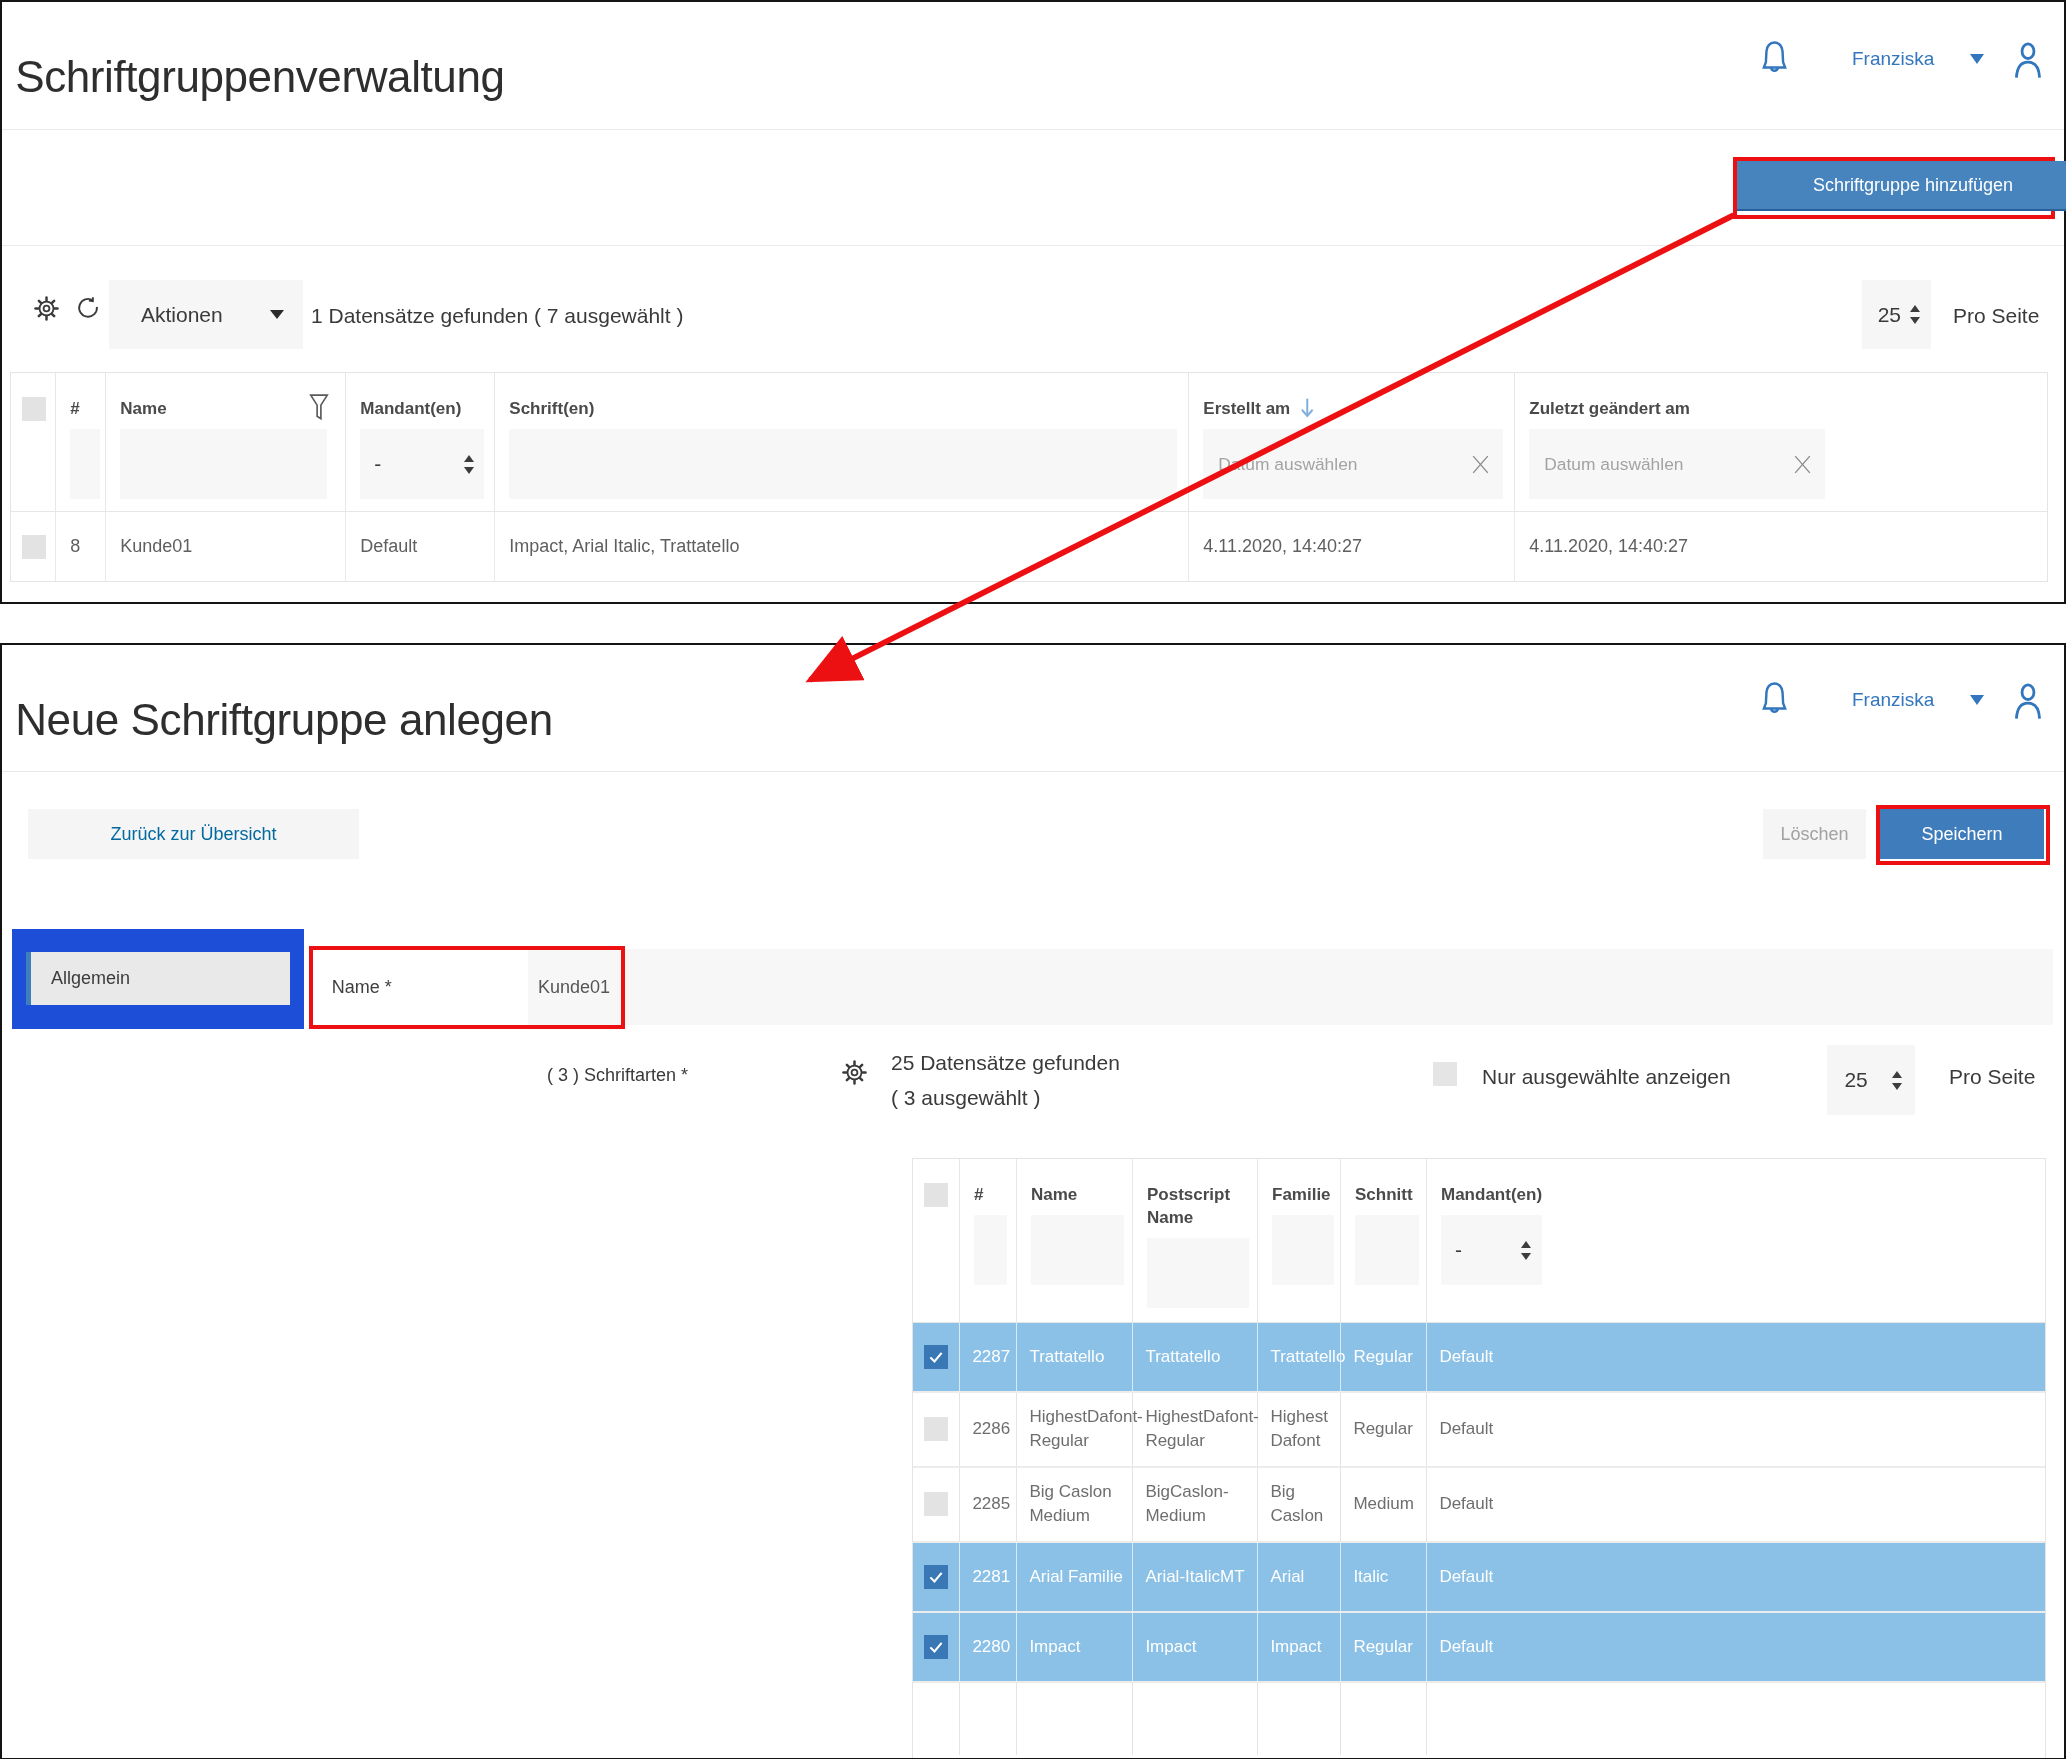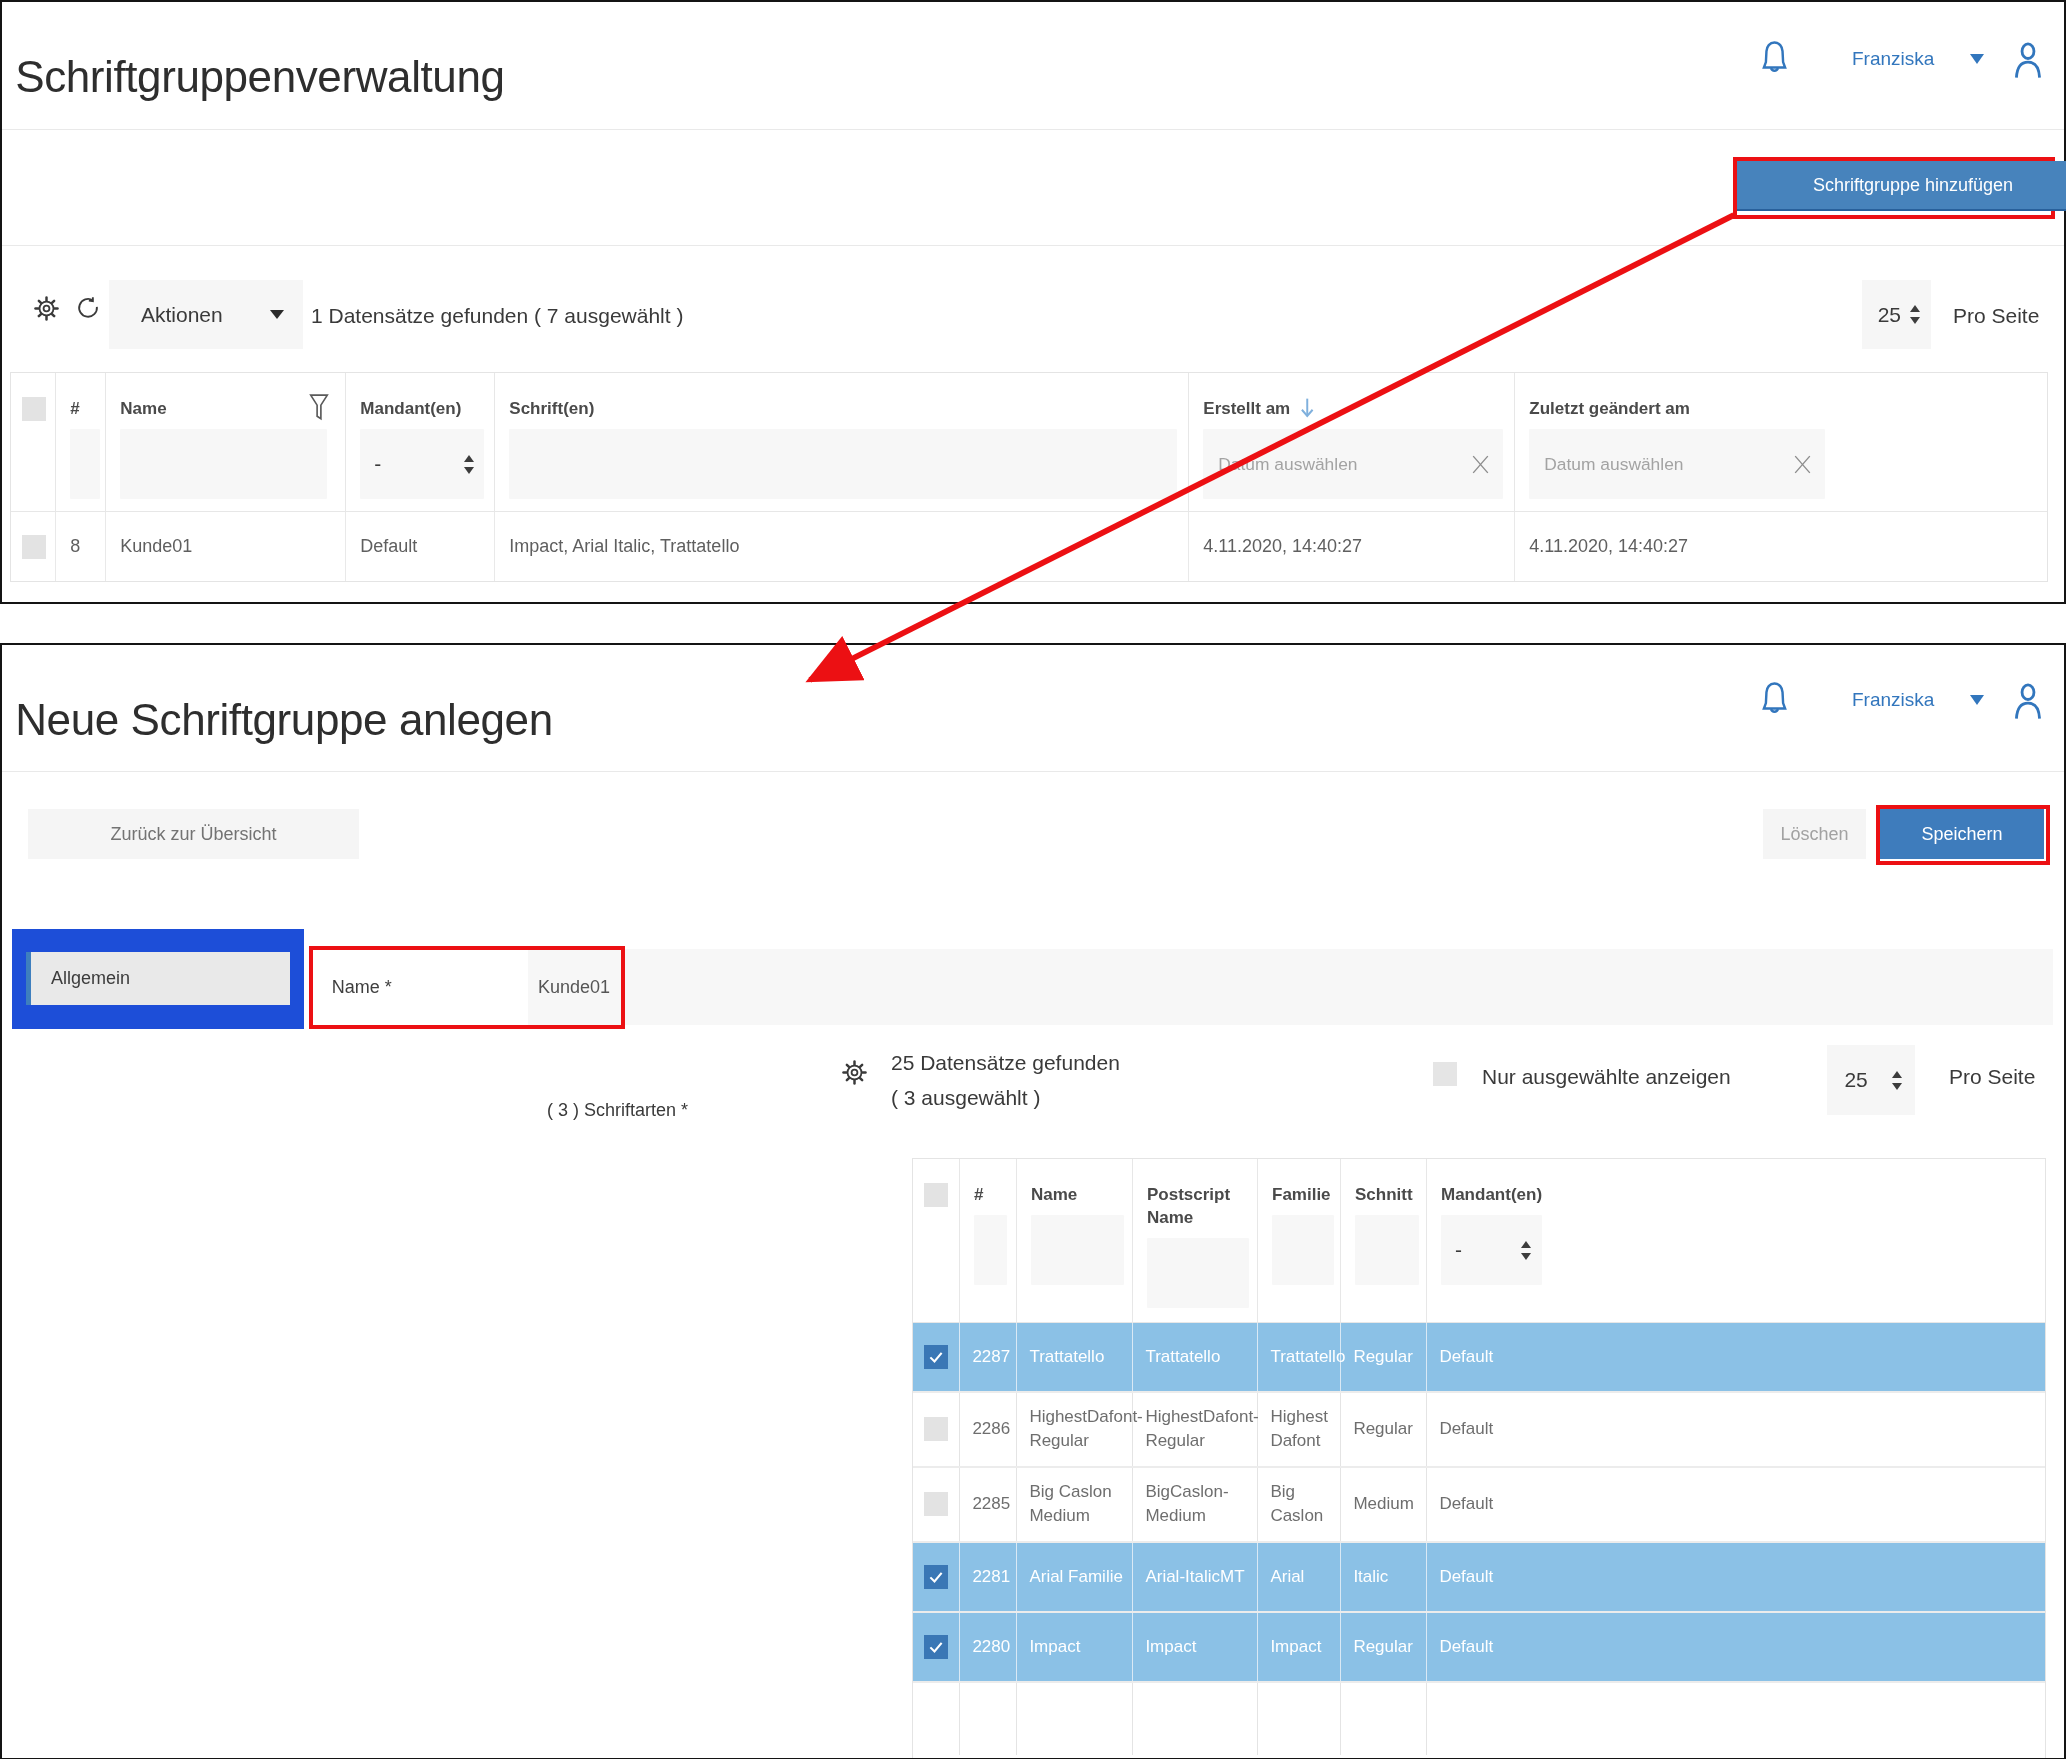--- a/index.html
+++ b/index.html
@@ -10,21 +10,21 @@
   #p2{top:643px;height:1117px;overflow:hidden;}
   .ptitle{position:absolute;left:13.2px;top:20.7px;font-size:44px;font-weight:500;color:#2e2e2e;letter-spacing:-0.4px;}
   .userbar{position:absolute;right:15.7px;top:32px;display:flex;align-items:center;height:50px;}
   .uname{font-size:19px;color:#3276bd;margin-left:60px;}
   .caret{width:0;height:0;border-left:7.9px solid transparent;border-right:7.9px solid transparent;
     border-top:10.7px solid #3276bd;margin-left:36px;}
   .hr{position:absolute;left:0;right:0;height:1.2px;background:#e9e9e9;}
   .btn{display:flex;align-items:center;justify-content:center;box-sizing:border-box;cursor:pointer;}
   .redbox{position:absolute;border:4.5px solid #ec1013;box-sizing:border-box;pointer-events:none;}
   .bluebtn{background:#4783bc;color:#fff;font-size:18px;}
-  .graybtn{background:#f5f5f5;color:#737373;font-size:18px;}
+  .graybtn{background:#f5f5f5;color:#0369a1;font-size:18px;}
   
   .selbox{position:absolute;background:#f6f6f6;display:flex;align-items:center;box-sizing:border-box;}
   .updown{display:inline-block;position:relative;width:10.7px;height:24px;}
   .updown i{position:absolute;left:0;width:0;height:0;border-left:5.4px solid transparent;border-right:5.4px solid transparent;}
   .updown i.up{top:2.5px;border-bottom:7px solid #3c3c3c;}
   .updown i.dn{bottom:2.5px;border-top:7px solid #3c3c3c;}
   .tri-dn{width:0;height:0;border-left:7px solid transparent;border-right:7px solid transparent;border-top:9.5px solid #2b2b2b;}
   .txt{font-size:21px;color:#3a3a3a;}
   
   .tbl{position:absolute;box-sizing:border-box;border:1.2px solid #e4e4e4;background:#fff;}
@@ -244,21 +244,21 @@
         <span>Allgemein</span>
       </div>
     </div>
 
     <div class="nameband">
       <div class="namecell">Name *</div>
       <div class="nameval">Kunde01</div>
     </div>
     <div class="redbox" style="left:307px;top:301px;width:316px;height:83px;"></div>
 
-    <div class="txt" style="position:absolute;left:545px;top:420px;font-size:18px;margin-top:35px;">( 3 ) Schriftarten *</div>
+    <div class="txt" style="position:absolute;left:545px;top:420px;font-size:18px;">( 3 ) Schriftarten *</div>
     <span style="position:absolute;left:839px;top:414px;">
       <svg class="icon" width="27" height="27" viewBox="0 0 24 24">
         <circle cx="12" cy="12" r="6.2" fill="none" stroke="#3a3a3a" stroke-width="1.6"></circle>
         <circle cx="12" cy="12" r="2.6" fill="none" stroke="#3a3a3a" stroke-width="1.6"></circle>
         <g stroke="#3a3a3a" stroke-width="2.2" stroke-linecap="round">
           <line x1="12" y1="2.2" x2="12" y2="5"></line>
             <line x1="12" y1="19" x2="12" y2="21.8"></line>
           <line x1="2.2" y1="12" x2="5" y2="12"></line>
             <line x1="19" y1="12" x2="21.8" y2="12"></line>
           <line x1="5.2" y1="5.2" x2="7.1" y2="7.1"></line>

